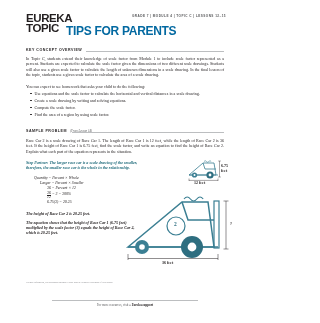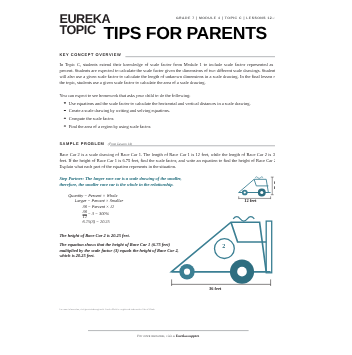--- a/index.html
+++ b/index.html
@@ -1,28 +1,28 @@
 <!DOCTYPE html>
 <html><head>
 <meta charset="utf-8">
 <style>
   html,body{margin:0;padding:0;background:#ffffff;}
   body{width:250px;height:323px;overflow:hidden;
        font-family:"Liberation Serif",serif;color:#231f20;}
-  .page{position:relative;width:250px;height:245px;background:#fff;margin-left:28px;}
+  .page{position:relative;width:250px;height:245px;background:#fff;}
 
   
   .masthead{position:absolute;left:26px;top:14px;width:200px;height:26px;}
   .logo{position:absolute;left:0;top:0;font-family:"Liberation Sans",sans-serif;
         font-weight:bold;font-size:11.5px;line-height:9.5px;letter-spacing:-0.4px;
         color:#231f20;}
   .logo span{display:block;}
   .tips{position:absolute;left:40px;top:11px;font-family:"Liberation Sans",sans-serif;
-        font-weight:bold;font-size:16px;line-height:12px;letter-spacing:-0.3px;
-        color:#000000;white-space:nowrap;}
+        font-weight:bold;font-size:12px;line-height:12px;letter-spacing:-0.3px;
+        color:#0369a1;white-space:nowrap;}
   .breadcrumb{position:absolute;right:0;top:0px;font-family:"Liberation Sans",sans-serif;
         font-size:3.1px;letter-spacing:0.45px;color:#58595b;white-space:nowrap;
         text-align:right;font-weight:bold;}
 
   
   .sec{position:absolute;left:26px;width:198px;height:7px;}
   .sec .lbl{position:absolute;left:0;top:0;font-family:"Liberation Sans",sans-serif;
         font-weight:bold;font-size:3.6px;letter-spacing:0.5px;color:#231f20;
         white-space:nowrap;}
   .sec .note{font-family:"Liberation Serif",serif;font-style:italic;font-weight:normal;

